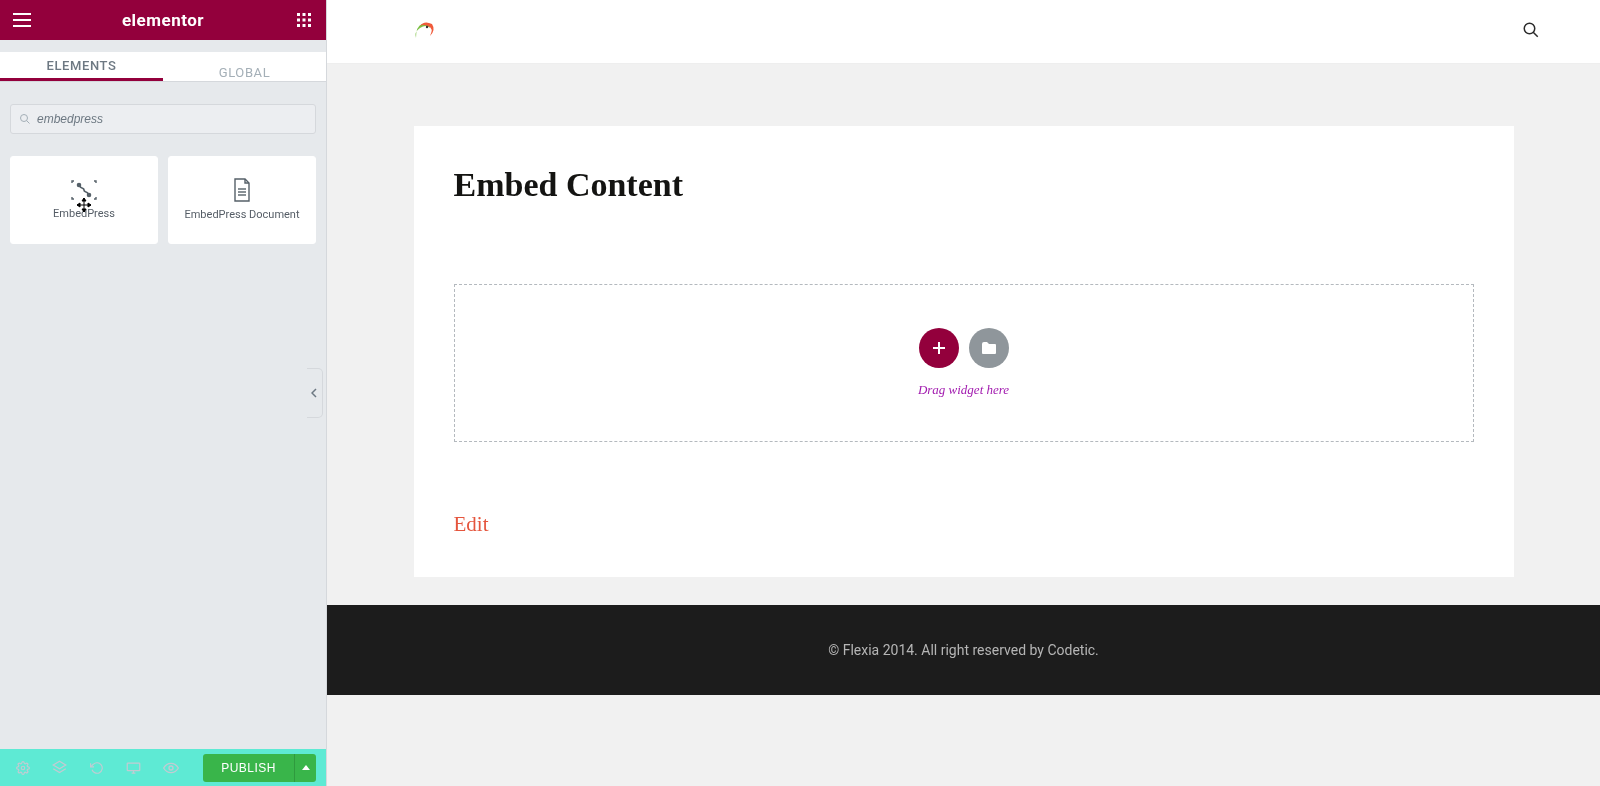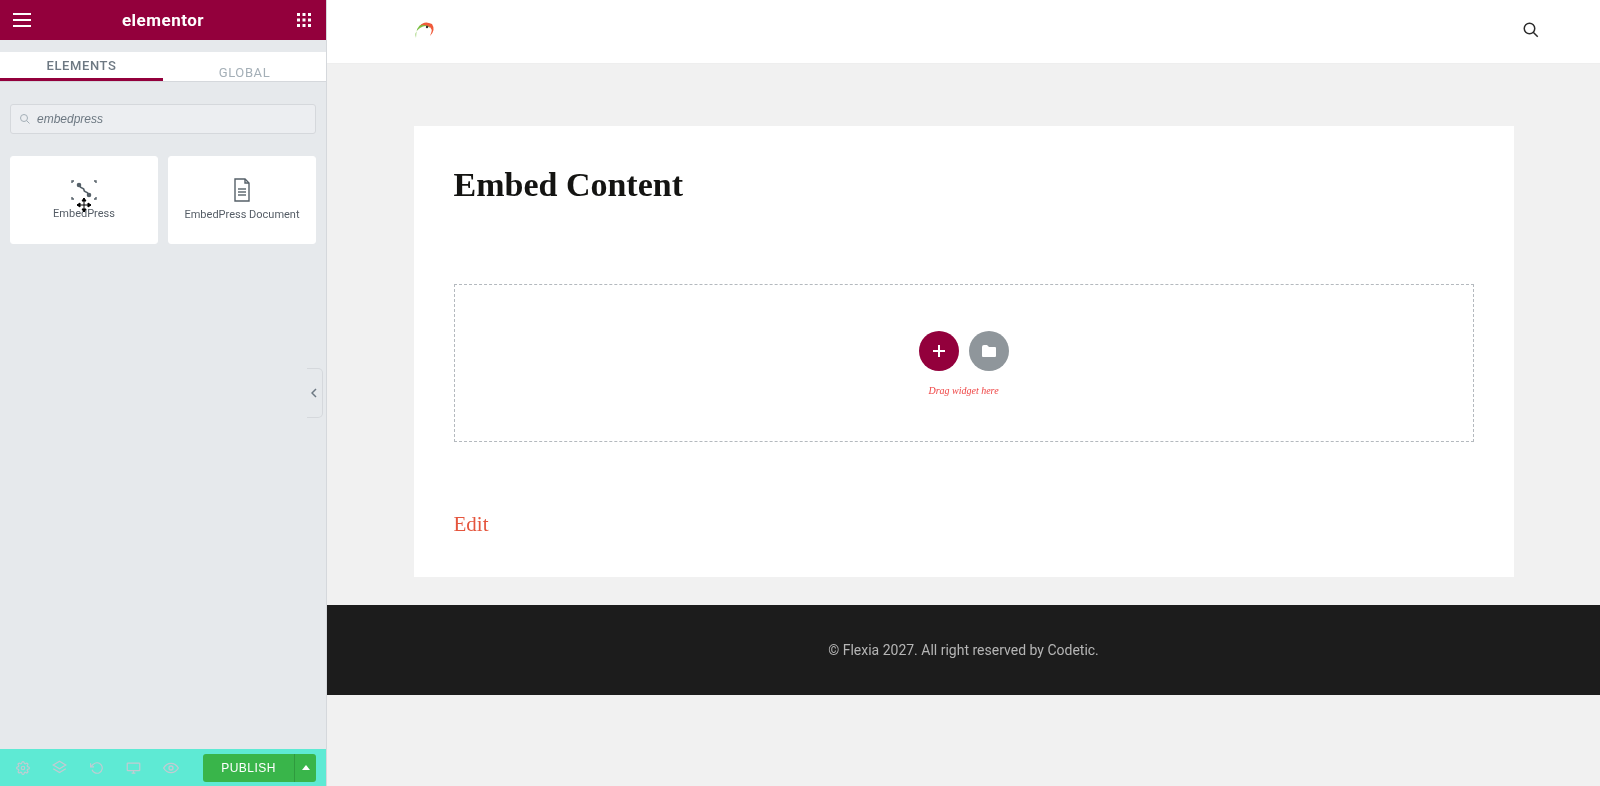--- a/index.html
+++ b/index.html
@@ -73,21 +73,21 @@
   .page-title { font-size:34px; font-weight:700; color:#141412; margin-bottom:80px; }
   .dropzone {
     border:1px dashed #B4B9BE; min-height:158px; display:flex; flex-direction:column; align-items:center; justify-content:center; gap:14px; margin-bottom:70px;
   }
   .dz-buttons { display:flex; gap:10px; }
   .dz-btn {
     width:40px; height:40px; border-radius:50%; display:flex; align-items:center; justify-content:center; cursor:pointer;
   }
   .dz-btn.add { background:#93003C; color:#fff; }
   .dz-btn.template { background:#8F969B; color:#fff; }
-  .dz-text { font-size:10px; color:#ef4444; font-style:italic; }
+  .dz-text { font-size:13px; color:#a21caf; font-style:italic; }
   .edit-link { color:#E5553D; font-size:21px; cursor:pointer; }
   .site-footer {
     width:100%; height:90px; background:#1C1C1C; color:#B5B5B5; font-size:14px; display:flex; align-items:center; justify-content:center;
     margin-top:28px;
   }
 </style>
 </head>
 <body>
 
 <div class="panel">
@@ -262,16 +262,16 @@
               </svg>
           </div>
         </div>
         <div class="dz-text">Drag widget here</div>
       </div>
 
       <a class="edit-link">Edit</a>
     </div>
 
     <div class="site-footer">
-      <span>© Flexia 2027. All right reserved by Codetic.</span>
+      <span>© Flexia 2014. All right reserved by Codetic.</span>
     </div>
   </div>
 </div>
 
 </body></html>

